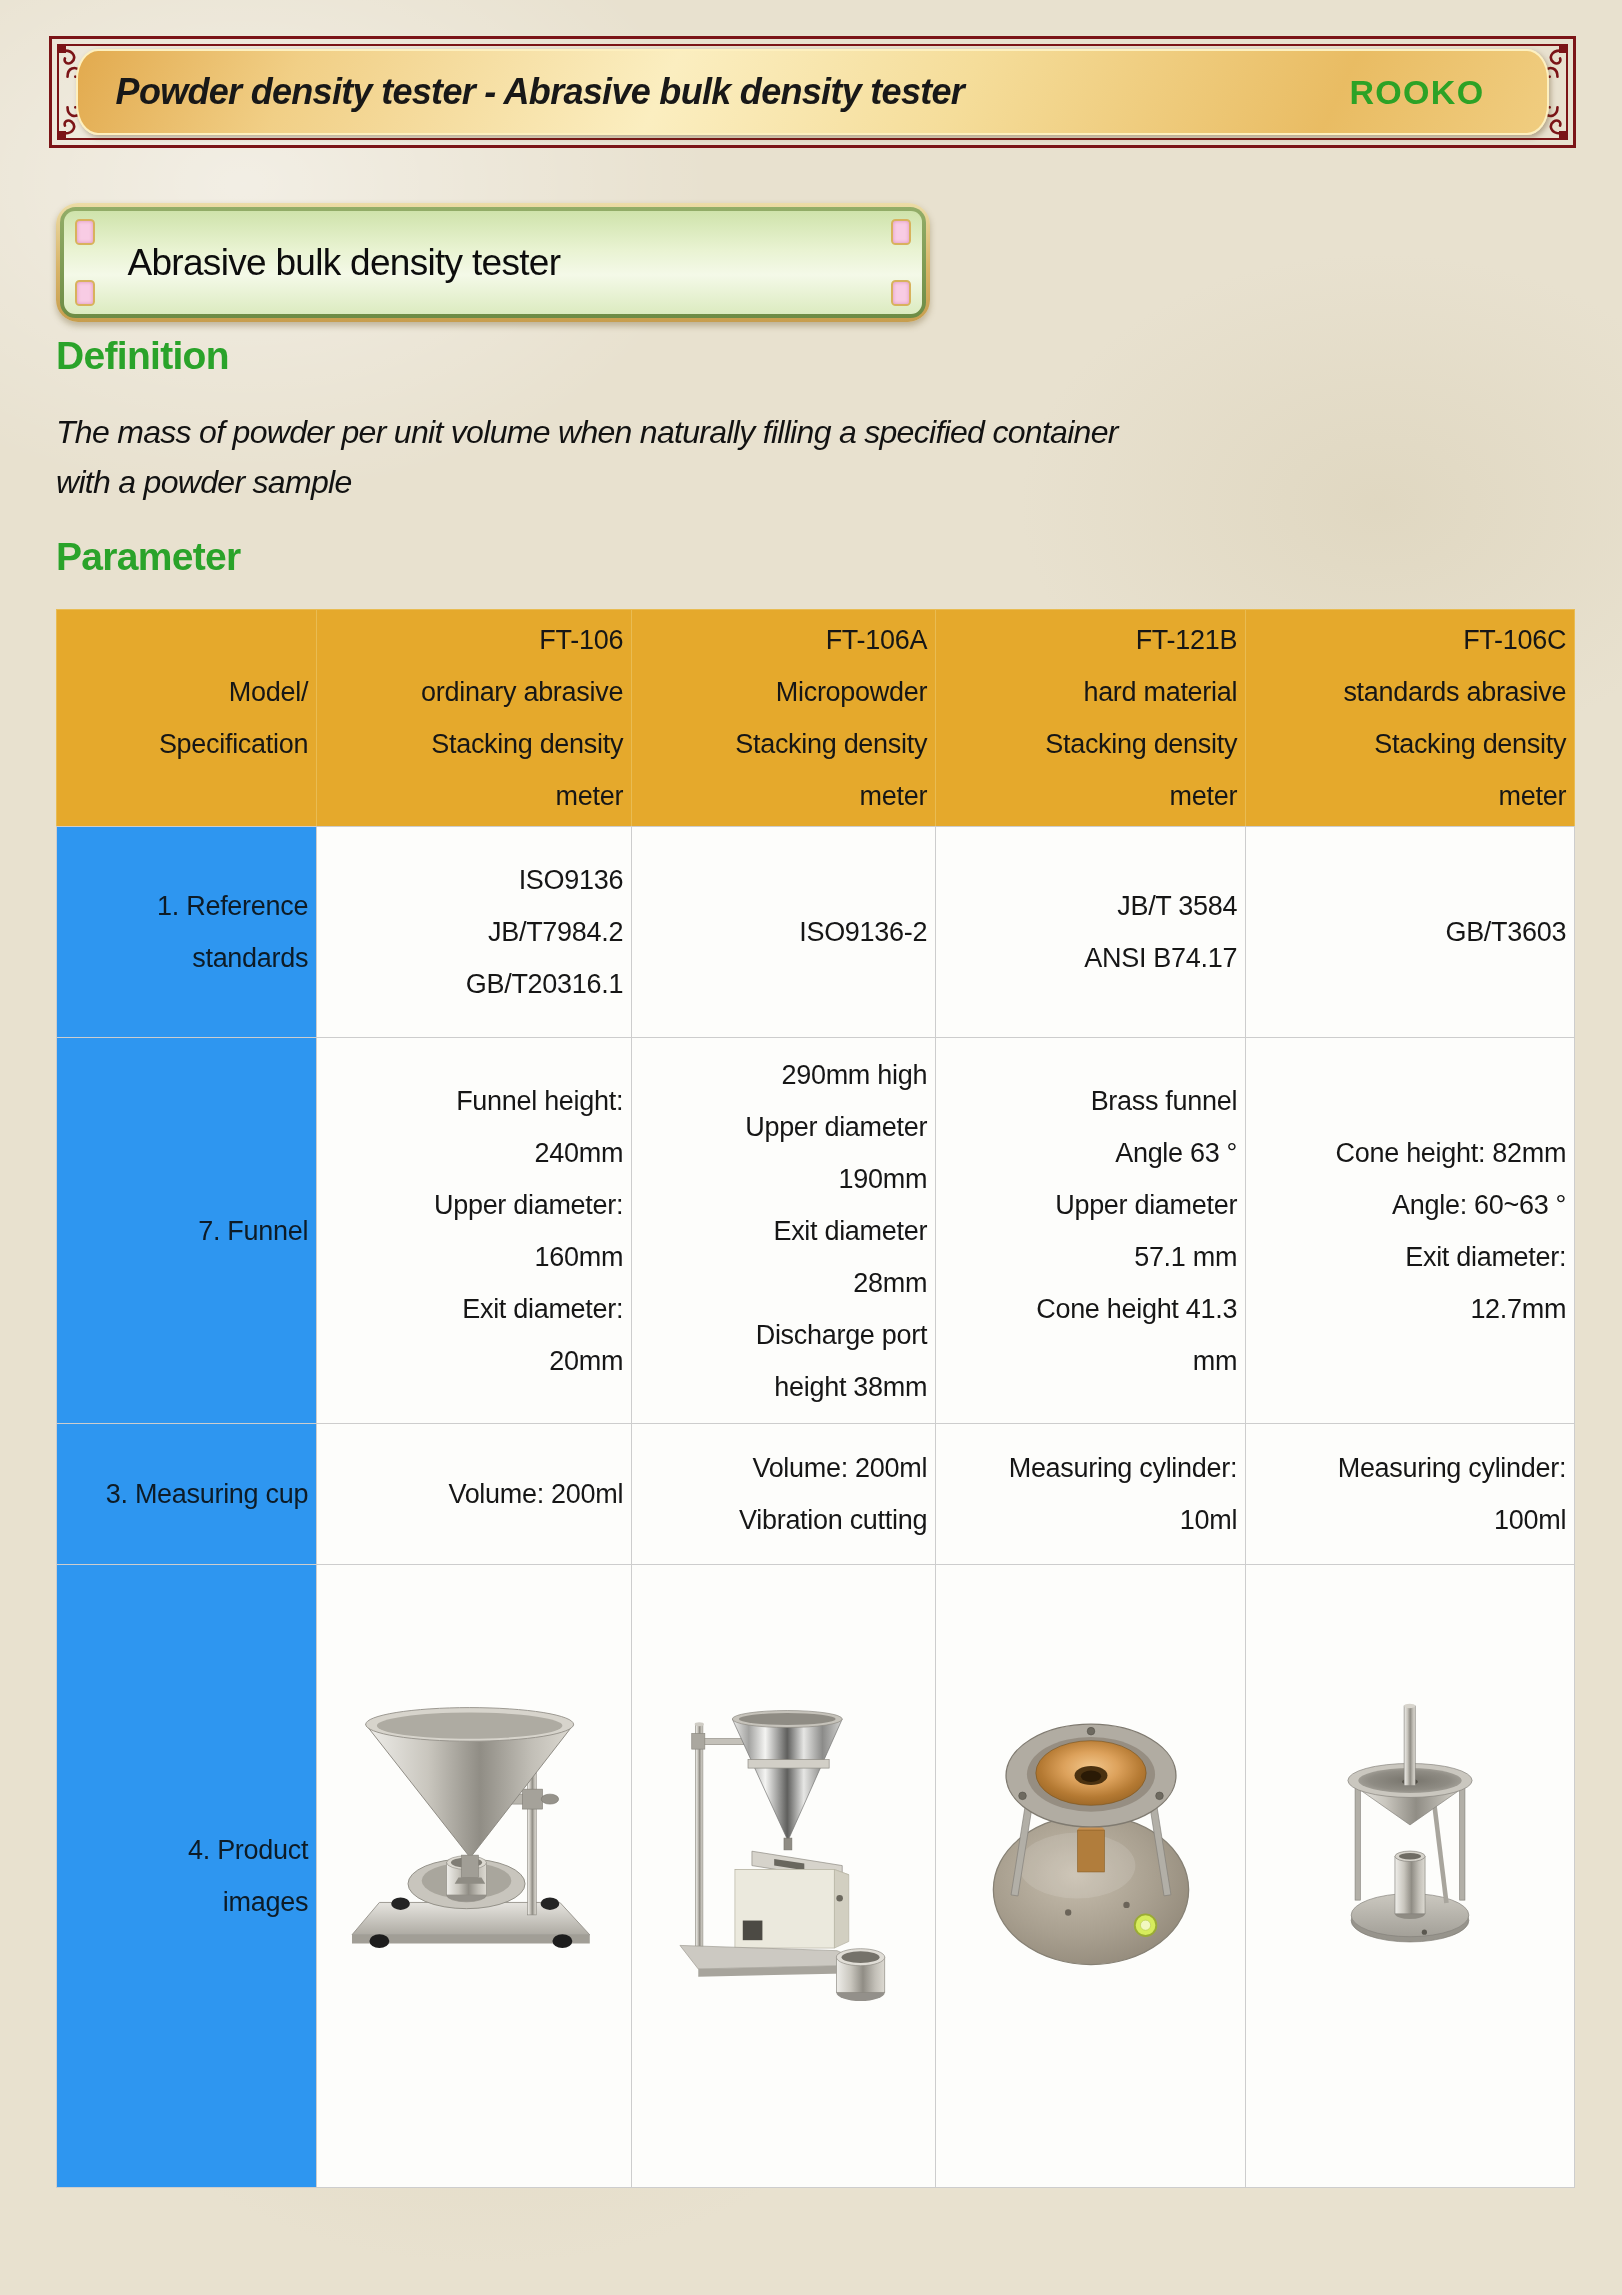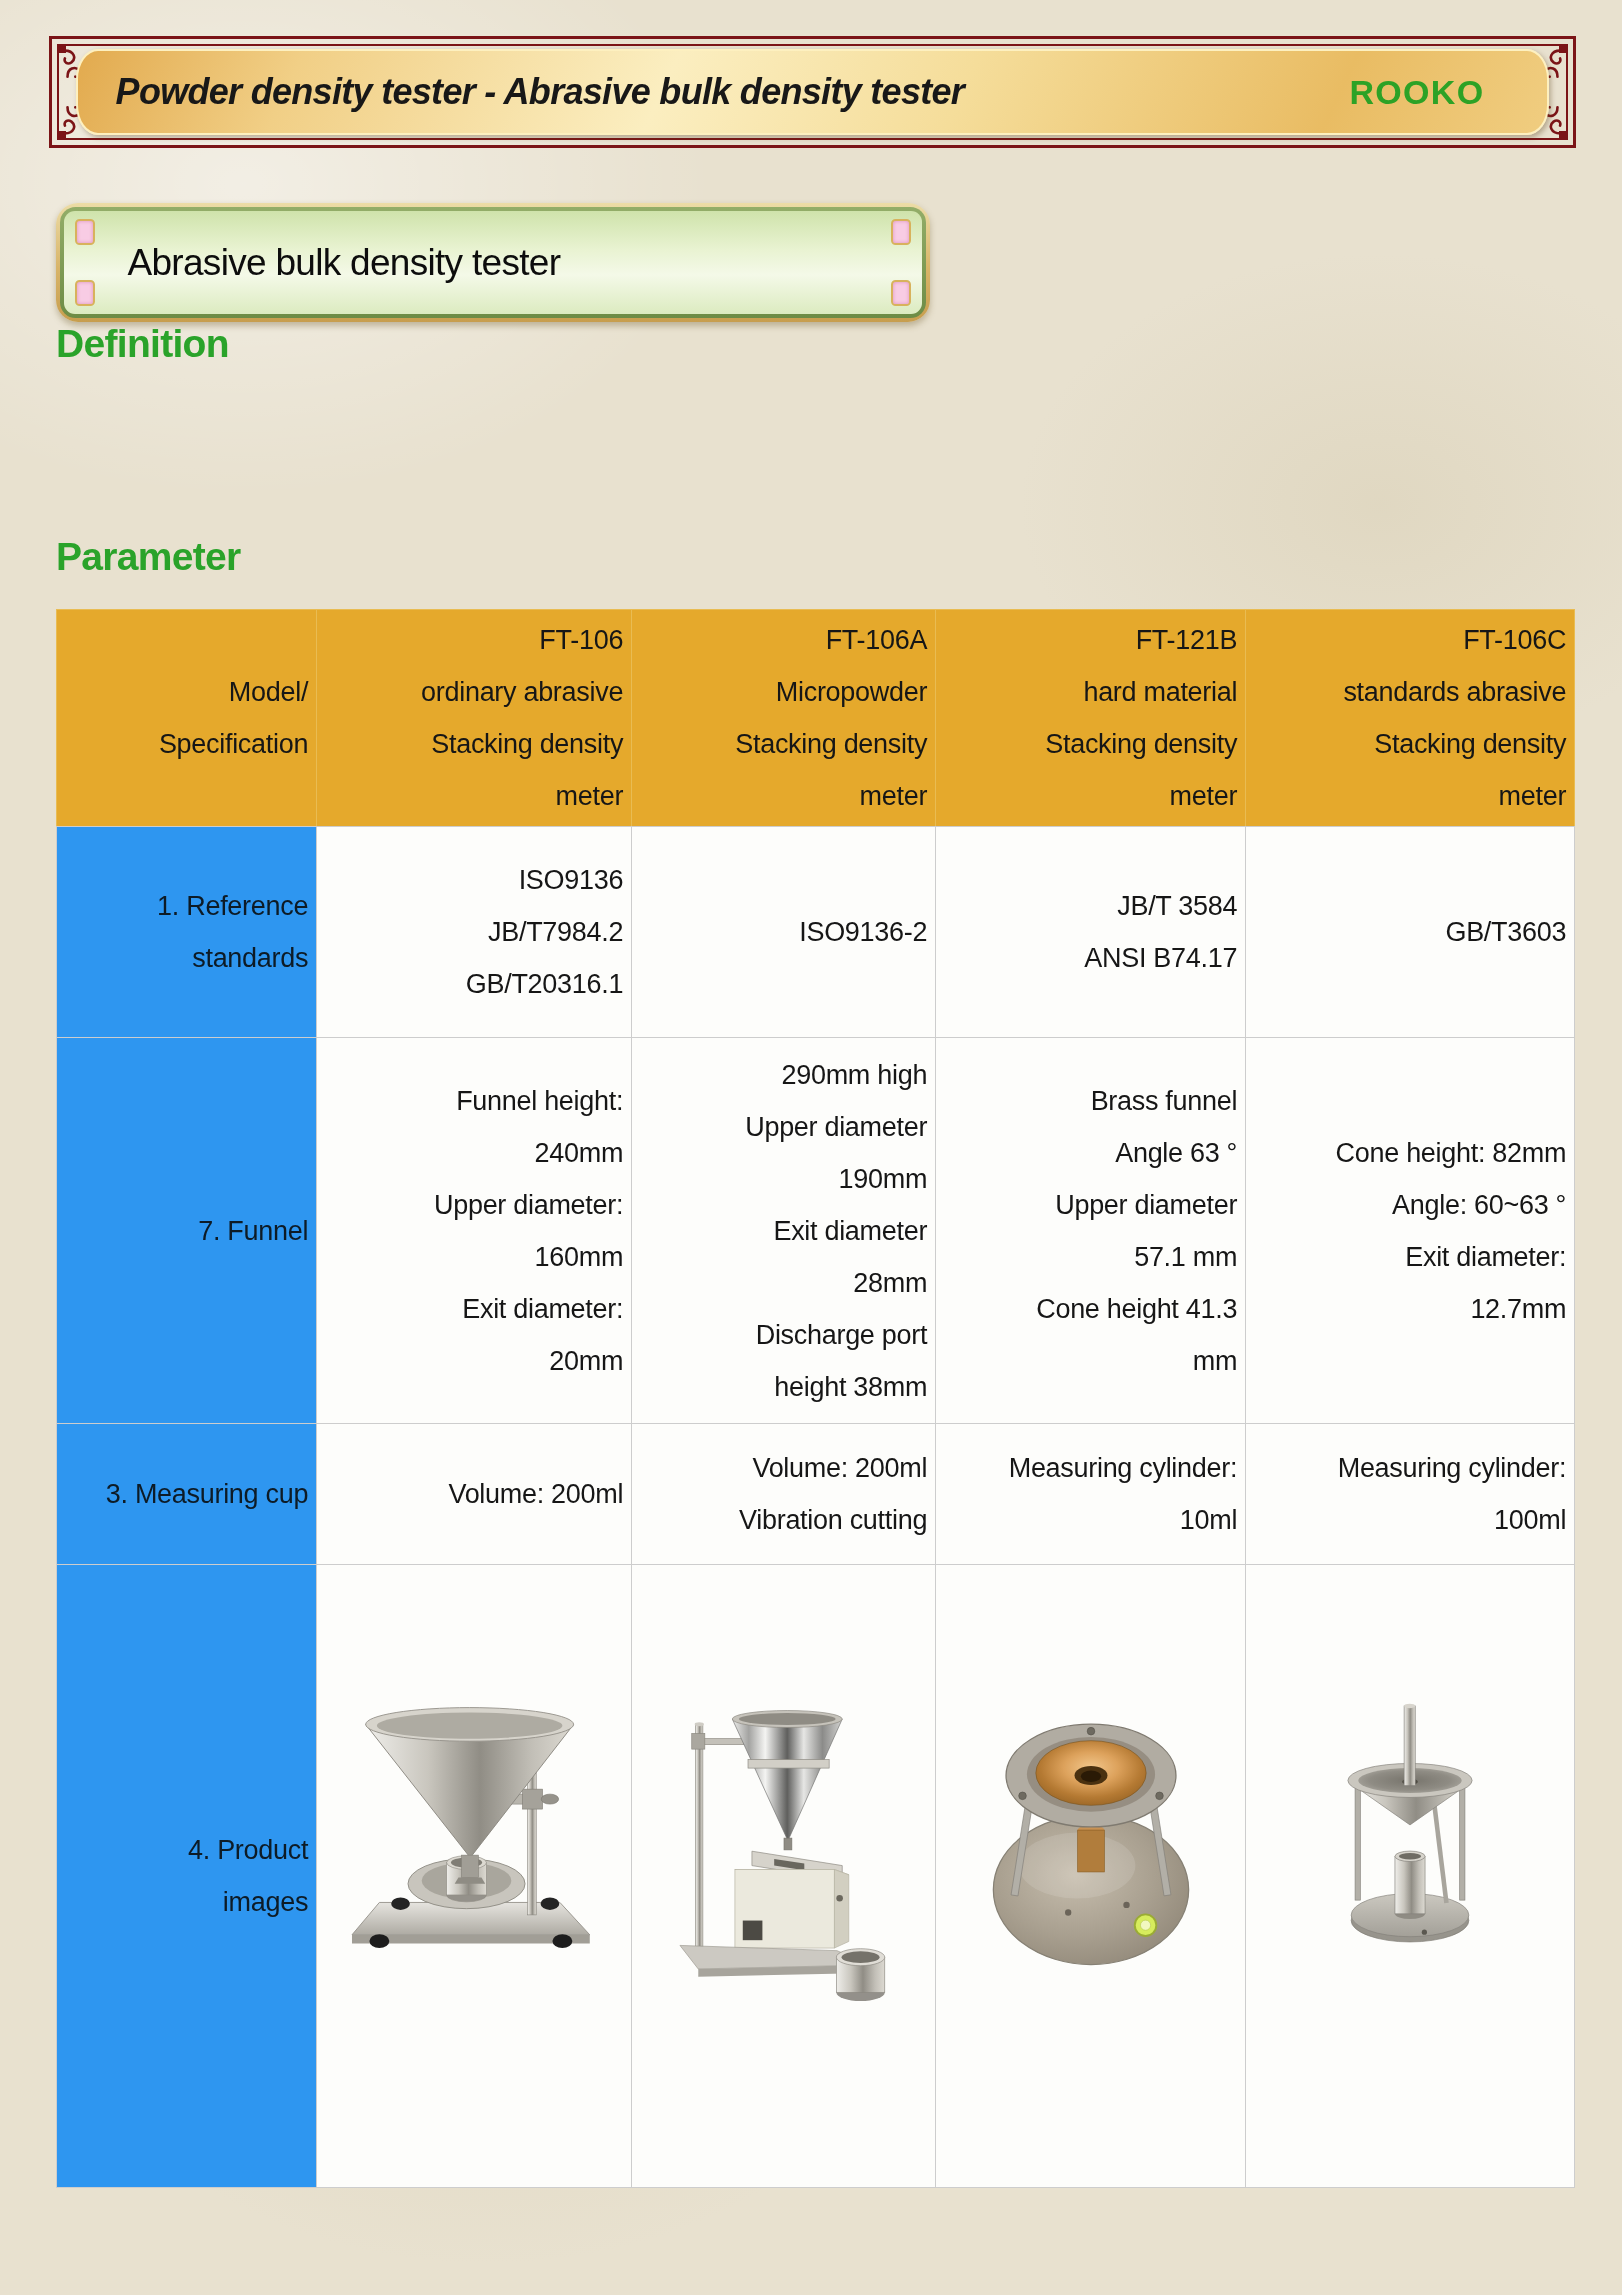--- a/index.html
+++ b/index.html
@@ -43,21 +43,21 @@
   .gb-in { position:relative; height:100%; border-radius:11px;
     background:linear-gradient(180deg,#cfe3ab 0%,#e9f3d2 38%,#f4f9e8 62%,#dcebc0 100%);
     display:flex; align-items:center; padding-left:63px; }
   .gb-title { font-size:37px; color:#0d0d0d; letter-spacing:-0.7px; }
   .pink-tab { position:absolute; width:19.6px; height:26px; border-radius:4.6px;
     background:#f8cce4; border:2px solid #d8b25c; box-shadow:inset 0 0 3.9px rgba(215,130,175,.8); }
   .pt-tl { left:10.5px; top:7.9px; } .pt-tr { right:10.5px; top:7.9px; }
   .pt-bl { left:10.5px; bottom:7.9px; } .pt-br { right:10.5px; bottom:7.9px; }
   
   .h-green { position:absolute; left:56px; font-size:39px; font-weight:bold; color:#2aa32a; letter-spacing:-0.7px; }
-  .h-def { top:322px; } .h-param { top:535px; }
+  .h-def { top:334px; } .h-param { top:535px; }
   .def-text { position:absolute; left:56px; top:407px; width:1479px;
     font-size:32px; font-style:italic; color:#121212; line-height:50px; white-space:pre-line; letter-spacing:-0.7px; }
   
   .spec-table { position:absolute; left:56px; top:609px; width:1518px;
     border-collapse:collapse; table-layout:fixed; letter-spacing:-0.3px; }
   .spec-table th, .spec-table td {
     border:1.3px solid #cdcdcd; background:#fdfdfb; color:#161616;
     font-size:27px; font-weight:normal; line-height:52px;
     text-align:right; vertical-align:middle; padding:2.6px 7.9px 2.6px 9.2px; white-space:pre-line; }
   .r-head { height:217px; } .r-1 { height:211px;padding-left:22px; } .r-2 { height:386px; } .r-3 { height:141px; } .r-4 { height:623px; }
@@ -102,20 +102,22 @@
         <span class="pink-tab pt-tl"></span>
         <span class="pink-tab pt-tr"></span>
         <span class="pink-tab pt-bl"></span>
         <span class="pink-tab pt-br"></span>
         <span class="gb-title">Abrasive bulk density tester</span>
       </div>
     </div>
   </div>
 
   <div class="h-green h-def">Definition</div>
+  <div class="def-text">The mass of powder per unit volume when naturally filling a specified container
+with a powder sample</div>
 
   <div class="h-green h-param">Parameter</div>
 
   <table class="spec-table">
     <colgroup>
       <col style="width:260px">
         <col style="width:315px">
         <col style="width:304px">
         <col style="width:310px">
         <col style="width:329px">

